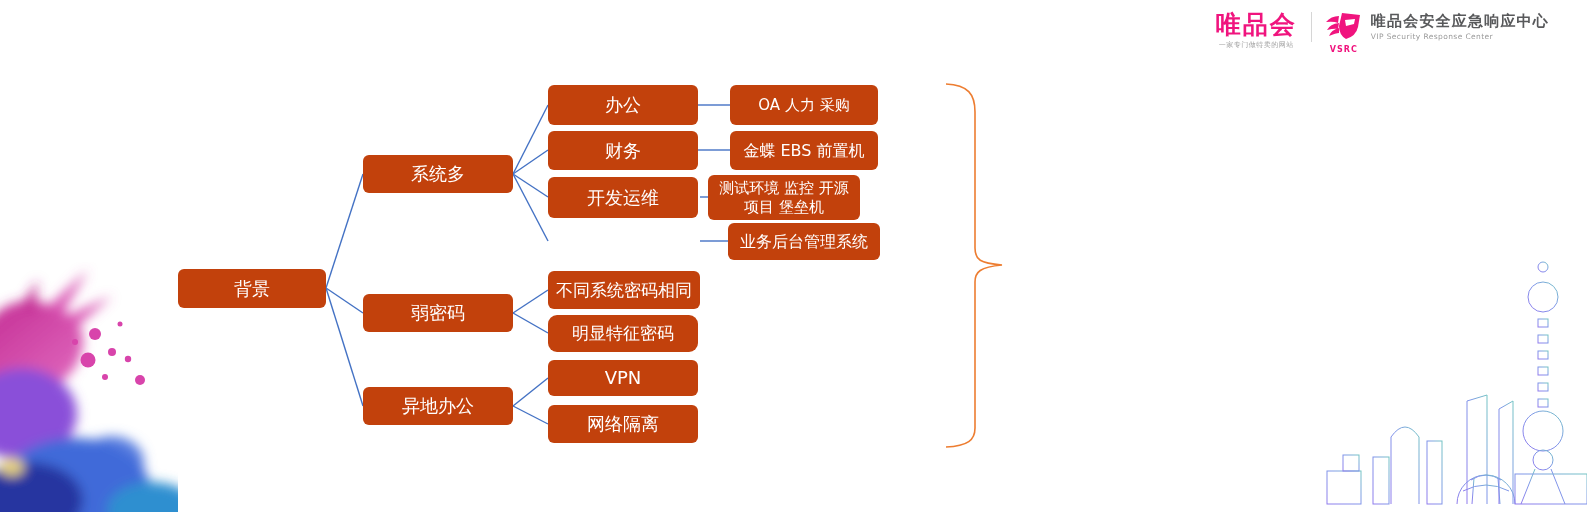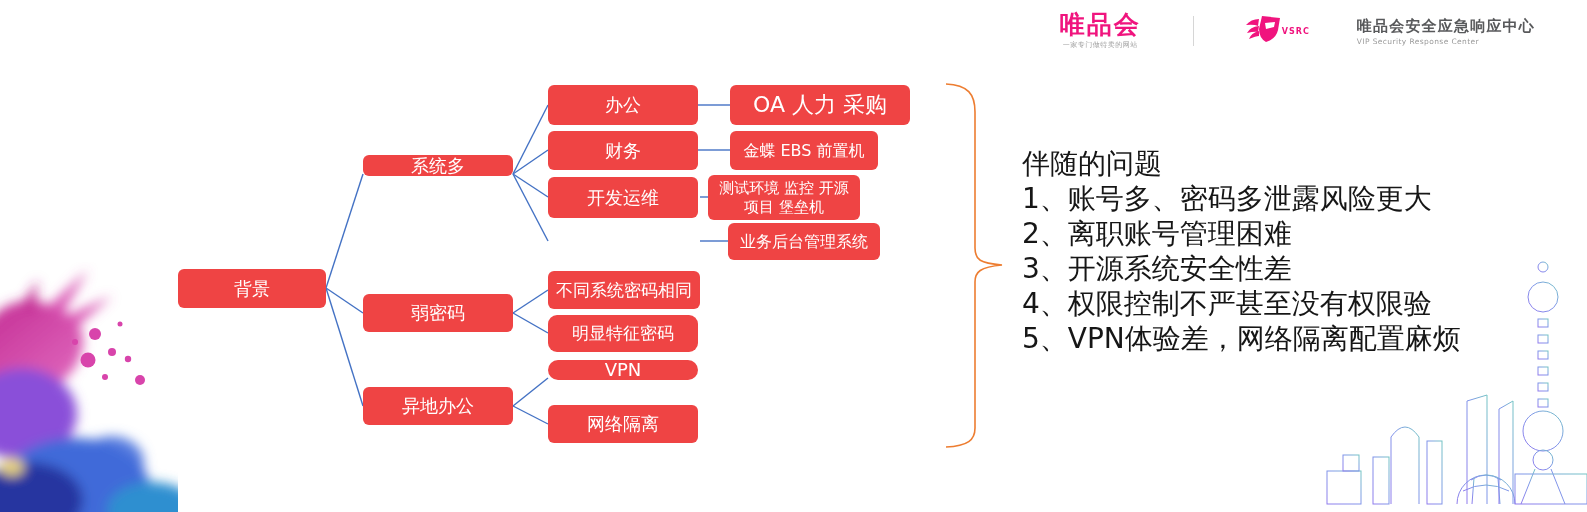--- a/index.html
+++ b/index.html
@@ -1,36 +1,36 @@
 <!DOCTYPE html>
 <html><head>
 <meta charset="utf-8">
 <style>
   html,body{margin:0;padding:0;background:#fff;}
   .canvas{position:relative;width:1587px;height:512px;background:#ffffff;overflow:hidden;
           font-family:"DejaVu Sans","Liberation Sans",sans-serif;}
   svg.overlay{position:absolute;left:0;top:0;pointer-events:none;}
 
   
-  .node{position:absolute;background:#ef4444;color:#ffffff;border-radius:6px;
+  .node{position:absolute;background:#c2410c;color:#ffffff;border-radius:6px;
         display:flex;align-items:center;justify-content:center;text-align:center;
         line-height:1.22;padding:0 4px;box-sizing:border-box;font-size:18px;}
 
   
   .problems{position:absolute;left:1022px;top:146px;color:#161616;}
   .problems .title{font-size:28px;line-height:35px;}
   .problems .item{font-size:28px;line-height:35px;white-space:nowrap;}
 
   
-  .brand{position:absolute;top:12px;right:52px;display:flex;align-items:center;gap:38px;}
+  .brand{position:absolute;top:12px;right:38px;display:flex;}
   .vip-block{display:flex;flex-direction:column;align-items:center;margin-right:14px;}
   .vip-wordmark{color:#F0147E;font-size:25px;font-weight:bold;letter-spacing:2px;line-height:1;}
   .vip-tagline{font-size:7px;color:#a0a0a0;letter-spacing:0.5px;margin-top:3px;}
   .brand-divider{width:1px;height:30px;background:#d6d6d6;margin-right:14px;}
-  .vsrc-block{display:flex;flex-direction:row;align-items:center;margin-right:9px;}
+  .vsrc-block{display:flex;flex-direction:column;align-items:center;margin-right:9px;}
   .vsrc-abbr{color:#F0147E;font-size:8px;font-weight:bold;letter-spacing:1px;margin-top:1px;}
   .vsrc-text{display:flex;flex-direction:column;}
   .vsrc-cn{font-size:15px;font-weight:bold;color:#58595B;letter-spacing:1.2px;line-height:1.2;}
   .vsrc-en{font-size:7.5px;color:#9a9a9a;letter-spacing:0.4px;margin-top:2px;}
 
   .splash{position:absolute;left:0;top:262px;}
   .skyline{position:absolute;right:0;bottom:3px;}
 </style>
 </head>
 <body>
@@ -54,47 +54,39 @@
       <line x1="698" y1="150" x2="730" y2="150"></line>
       <line x1="700" y1="197" x2="728" y2="197"></line>
       <line x1="700" y1="241" x2="728" y2="241"></line>
     </g>
     <path d="M 946 84 C 968 85 975 94 975 112 L 975 248 C 975 260 980 263 1002 265
              C 980 267 975 272 975 282 L 975 428 C 975 440 968 446 946 447" fill="none" stroke="#ED7D31" stroke-width="1.6"></path>
   </svg>
 
   <div class="node" style="left:178px;top:269px;width:148px;height:39px;">背景</div>
 
-  <div class="node" style="left:363px;top:155px;width:150px;height:21px;">系统多</div>
+  <div class="node" style="left:363px;top:155px;width:150px;height:38px;">系统多</div>
   <div class="node" style="left:363px;top:294px;width:150px;height:38px;">弱密码</div>
   <div class="node" style="left:363px;top:387px;width:150px;height:38px;">异地办公</div>
 
   <div class="node" style="left:548px;top:85px;width:150px;height:40px;">办公</div>
   <div class="node" style="left:548px;top:131px;width:150px;height:39px;">财务</div>
   <div class="node" style="left:548px;top:177px;width:150px;height:41px;">开发运维</div>
 
   <div class="node" style="left:548px;top:271px;width:152px;height:38px;font-size:17px;">不同系统密码相同</div>
   <div class="node" style="left:548px;top:315px;width:150px;height:37px;font-size:17px;border-radius:9px;">明显特征密码</div>
 
-  <div class="node" style="left:548px;top:360px;width:150px;height:20px;border-radius:16px;">VPN</div>
+  <div class="node" style="left:548px;top:360px;width:150px;height:36px;">VPN</div>
   <div class="node" style="left:548px;top:405px;width:150px;height:38px;">网络隔离</div>
 
-  <div class="node" style="left:730px;top:85px;width:180px;height:40px;font-size:22px;">OA 人力 采购</div>
+  <div class="node" style="left:730px;top:85px;width:148px;height:40px;font-size:15px;">OA 人力 采购</div>
   <div class="node" style="left:730px;top:131px;width:148px;height:39px;font-size:16px;">金蝶 EBS 前置机</div>
   <div class="node" style="left:708px;top:175px;width:152px;height:45px;font-size:15px;">测试环境 监控 开源项目 堡垒机</div>
   <div class="node" style="left:728px;top:223px;width:152px;height:37px;font-size:16px;">业务后台管理系统</div>
 
-  <div class="problems">
-    <div class="title">伴随的问题</div>
-    <div class="item">1、账号多、密码多泄露风险更大</div>
-    <div class="item">2、离职账号管理困难</div>
-    <div class="item">3、开源系统安全性差</div>
-    <div class="item">4、权限控制不严甚至没有权限验</div>
-    <div class="item">5、VPN体验差，网络隔离配置麻烦</div>
-  </div>
 
   <div class="brand">
     <div class="vip-block">
       <div class="vip-wordmark">唯品会</div>
       <div class="vip-tagline">一家专门做特卖的网站</div>
     </div>
     <div class="brand-divider"></div>
     <div class="vsrc-block">
       <span>
         <svg width="36" height="28" viewBox="0 0 36 28">

